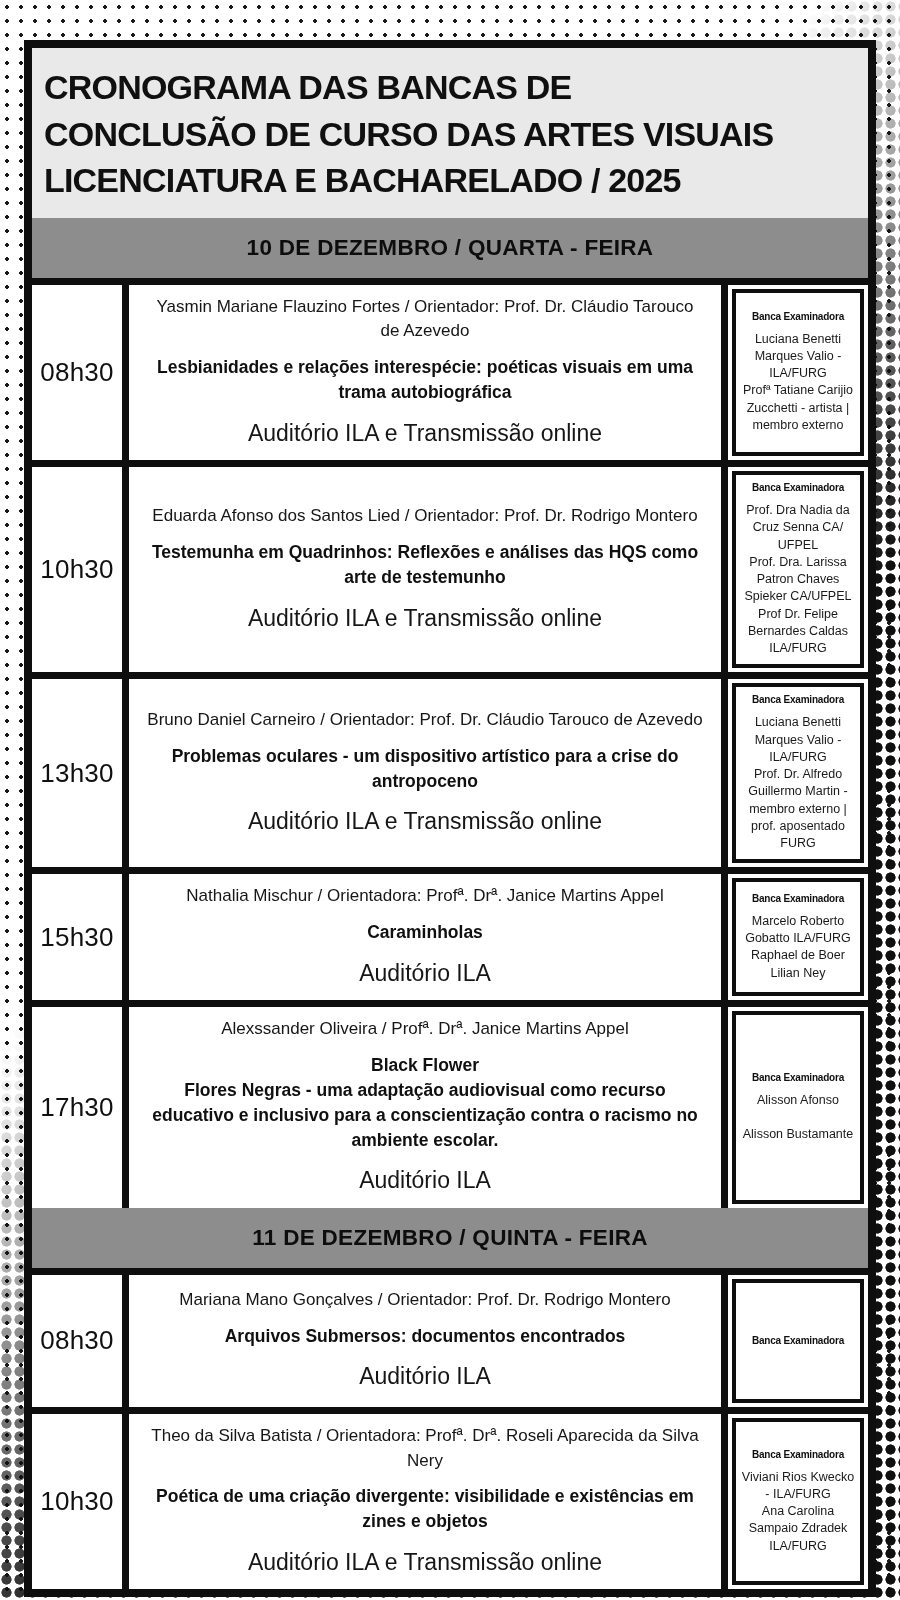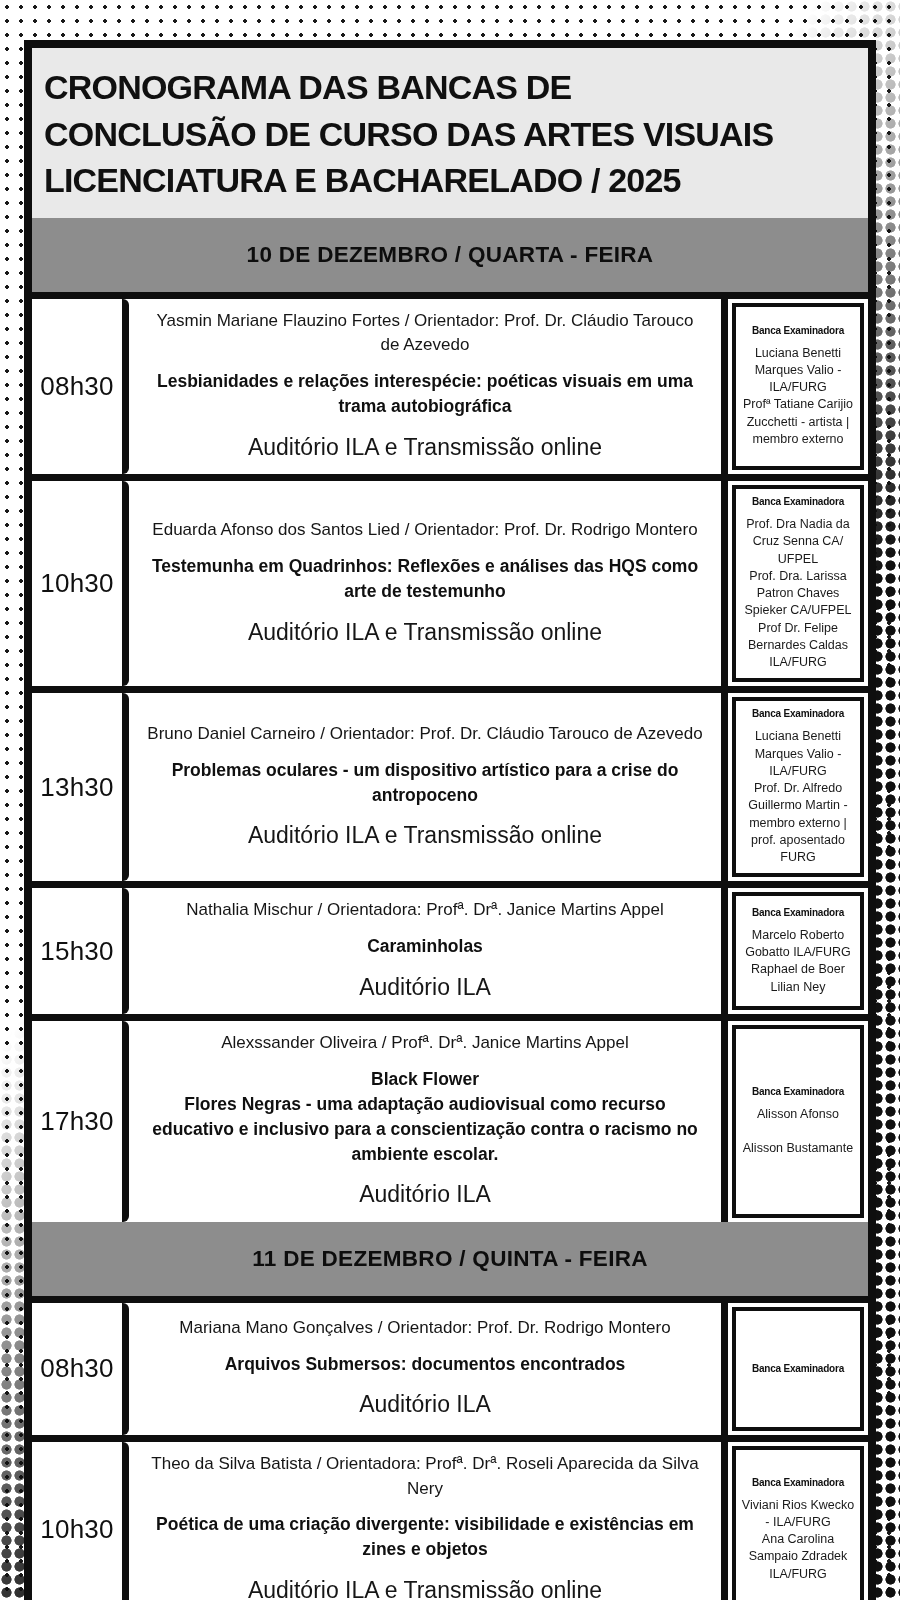--- a/index.html
+++ b/index.html
@@ -31,30 +31,30 @@
   }
   .title-block {
     padding:16px 22px 14px 12px;
     background:#e9e9e9;
   }
   .title-block .tl {
     font-size:34px; font-weight:700; letter-spacing:-0.8px;
     line-height:1.37; white-space:pre-line;
   }
   .day-band {
-    height:74px; background:#8d8d8d;
+    height:60px; background:#8d8d8d;
     display:flex; align-items:center; justify-content:center;
     font-size:22.5px; font-weight:700; letter-spacing:0.3px; color:#0d0d0d;
   }
   .row { display:flex; border-top:7px solid #0e0e0e; background:#ffffff; }
   .cell-time {
     width:97px; flex:0 0 97px;
     border-right:7px solid #0e0e0e;
     display:flex; align-items:center; justify-content:center;
-    font-size:26px; letter-spacing:0.2px;border-radius:6px;
+    font-size:26px; letter-spacing:0.2px;
   }
   .cell-main {
     flex:1 1 auto;
     display:flex; flex-direction:column; align-items:center; justify-content:center;
     text-align:center; padding:10px 16px; gap:11px;
   }
   .speaker { font-size:17px; line-height:1.45; color:#161616; }
   .work-title { font-size:17.5px; font-weight:700; line-height:1.42; white-space:pre-line; }
   .location { font-size:23px; line-height:1.5; color:#161616; }
   .cell-banca {

